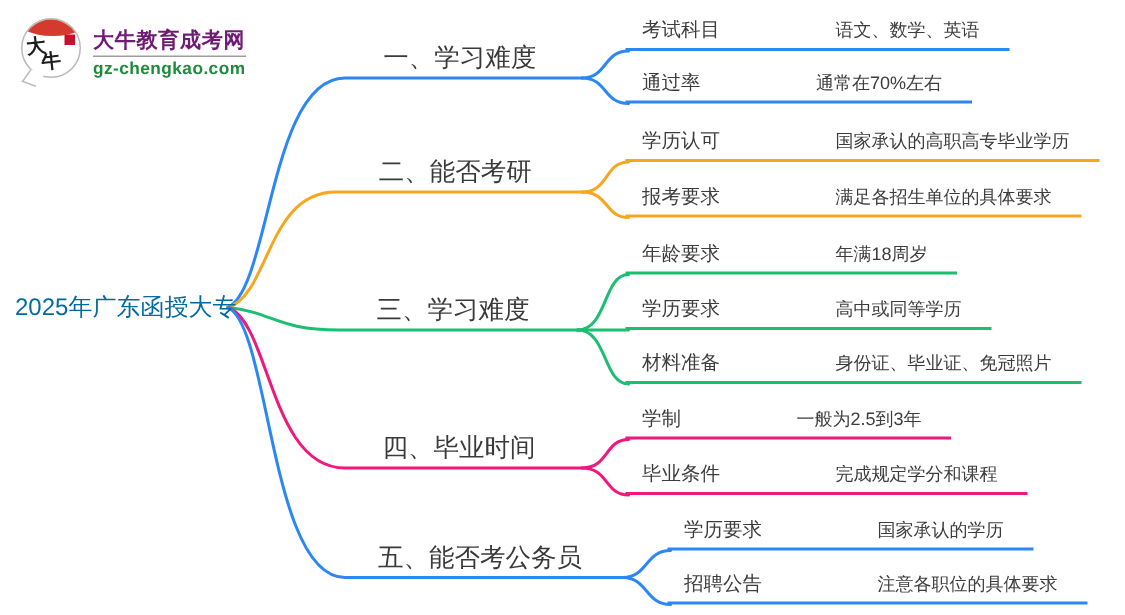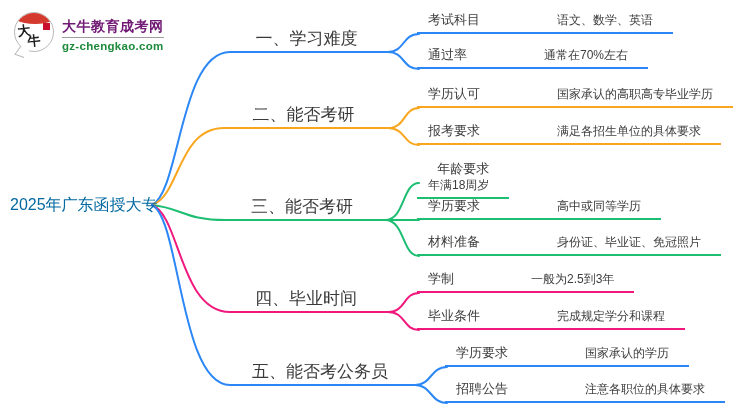--- a/index.html
+++ b/index.html
@@ -108,21 +108,21 @@
     <div class="logo-text">
       <div class="logo-title">大牛教育成考网</div>
       <div class="logo-domain">gz-chengkao.com</div>
     </div>
   </div>
 
   <div class="central-topic">2025年广东函授大专</div>
 
   <div class="branch-label" style="left:228px;top:29px;width:157px;">一、学习难度</div>
   <div class="branch-label" style="left:222px;top:105px;width:163px;">二、能否考研</div>
-  <div class="branch-label" style="left:222px;top:197px;width:160px;">三、能否考研</div>
+  <div class="branch-label" style="left:222px;top:197px;width:160px;">三、学习难度</div>
   <div class="branch-label" style="left:227px;top:289px;width:158px;">四、毕业时间</div>
   <div class="branch-label" style="left:227px;top:362px;width:186px;">五、能否考公务员</div>
 
   <div class="leaf-row bc-blue" style="left:417px;top:12px;">
     <span class="leaf-label">考试科目</span>
     <span class="leaf-value">语文、数学、英语</span>
   </div>
   <div class="leaf-row bc-blue" style="left:417px;top:47px;">
     <span class="leaf-label">通过率</span>
     <span class="leaf-value">通常在70%左右</span>
@@ -130,21 +130,21 @@
 
   <div class="leaf-row bc-orange" style="left:417px;top:86px;">
     <span class="leaf-label">学历认可</span>
     <span class="leaf-value">国家承认的高职高专毕业学历</span>
   </div>
   <div class="leaf-row bc-orange" style="left:417px;top:123px;">
     <span class="leaf-label">报考要求</span>
     <span class="leaf-value">满足各招生单位的具体要求</span>
   </div>
 
-  <div class="leaf-row bc-green" style="left:417px;top:161px;flex-direction:column;">
+  <div class="leaf-row bc-green" style="left:417px;top:161px;">
     <span class="leaf-label">年龄要求</span>
     <span class="leaf-value">年满18周岁</span>
   </div>
   <div class="leaf-row bc-green" style="left:417px;top:198px;">
     <span class="leaf-label">学历要求</span>
     <span class="leaf-value">高中或同等学历</span>
   </div>
   <div class="leaf-row bc-green" style="left:417px;top:234px;">
     <span class="leaf-label">材料准备</span>
     <span class="leaf-value">身份证、毕业证、免冠照片</span>

